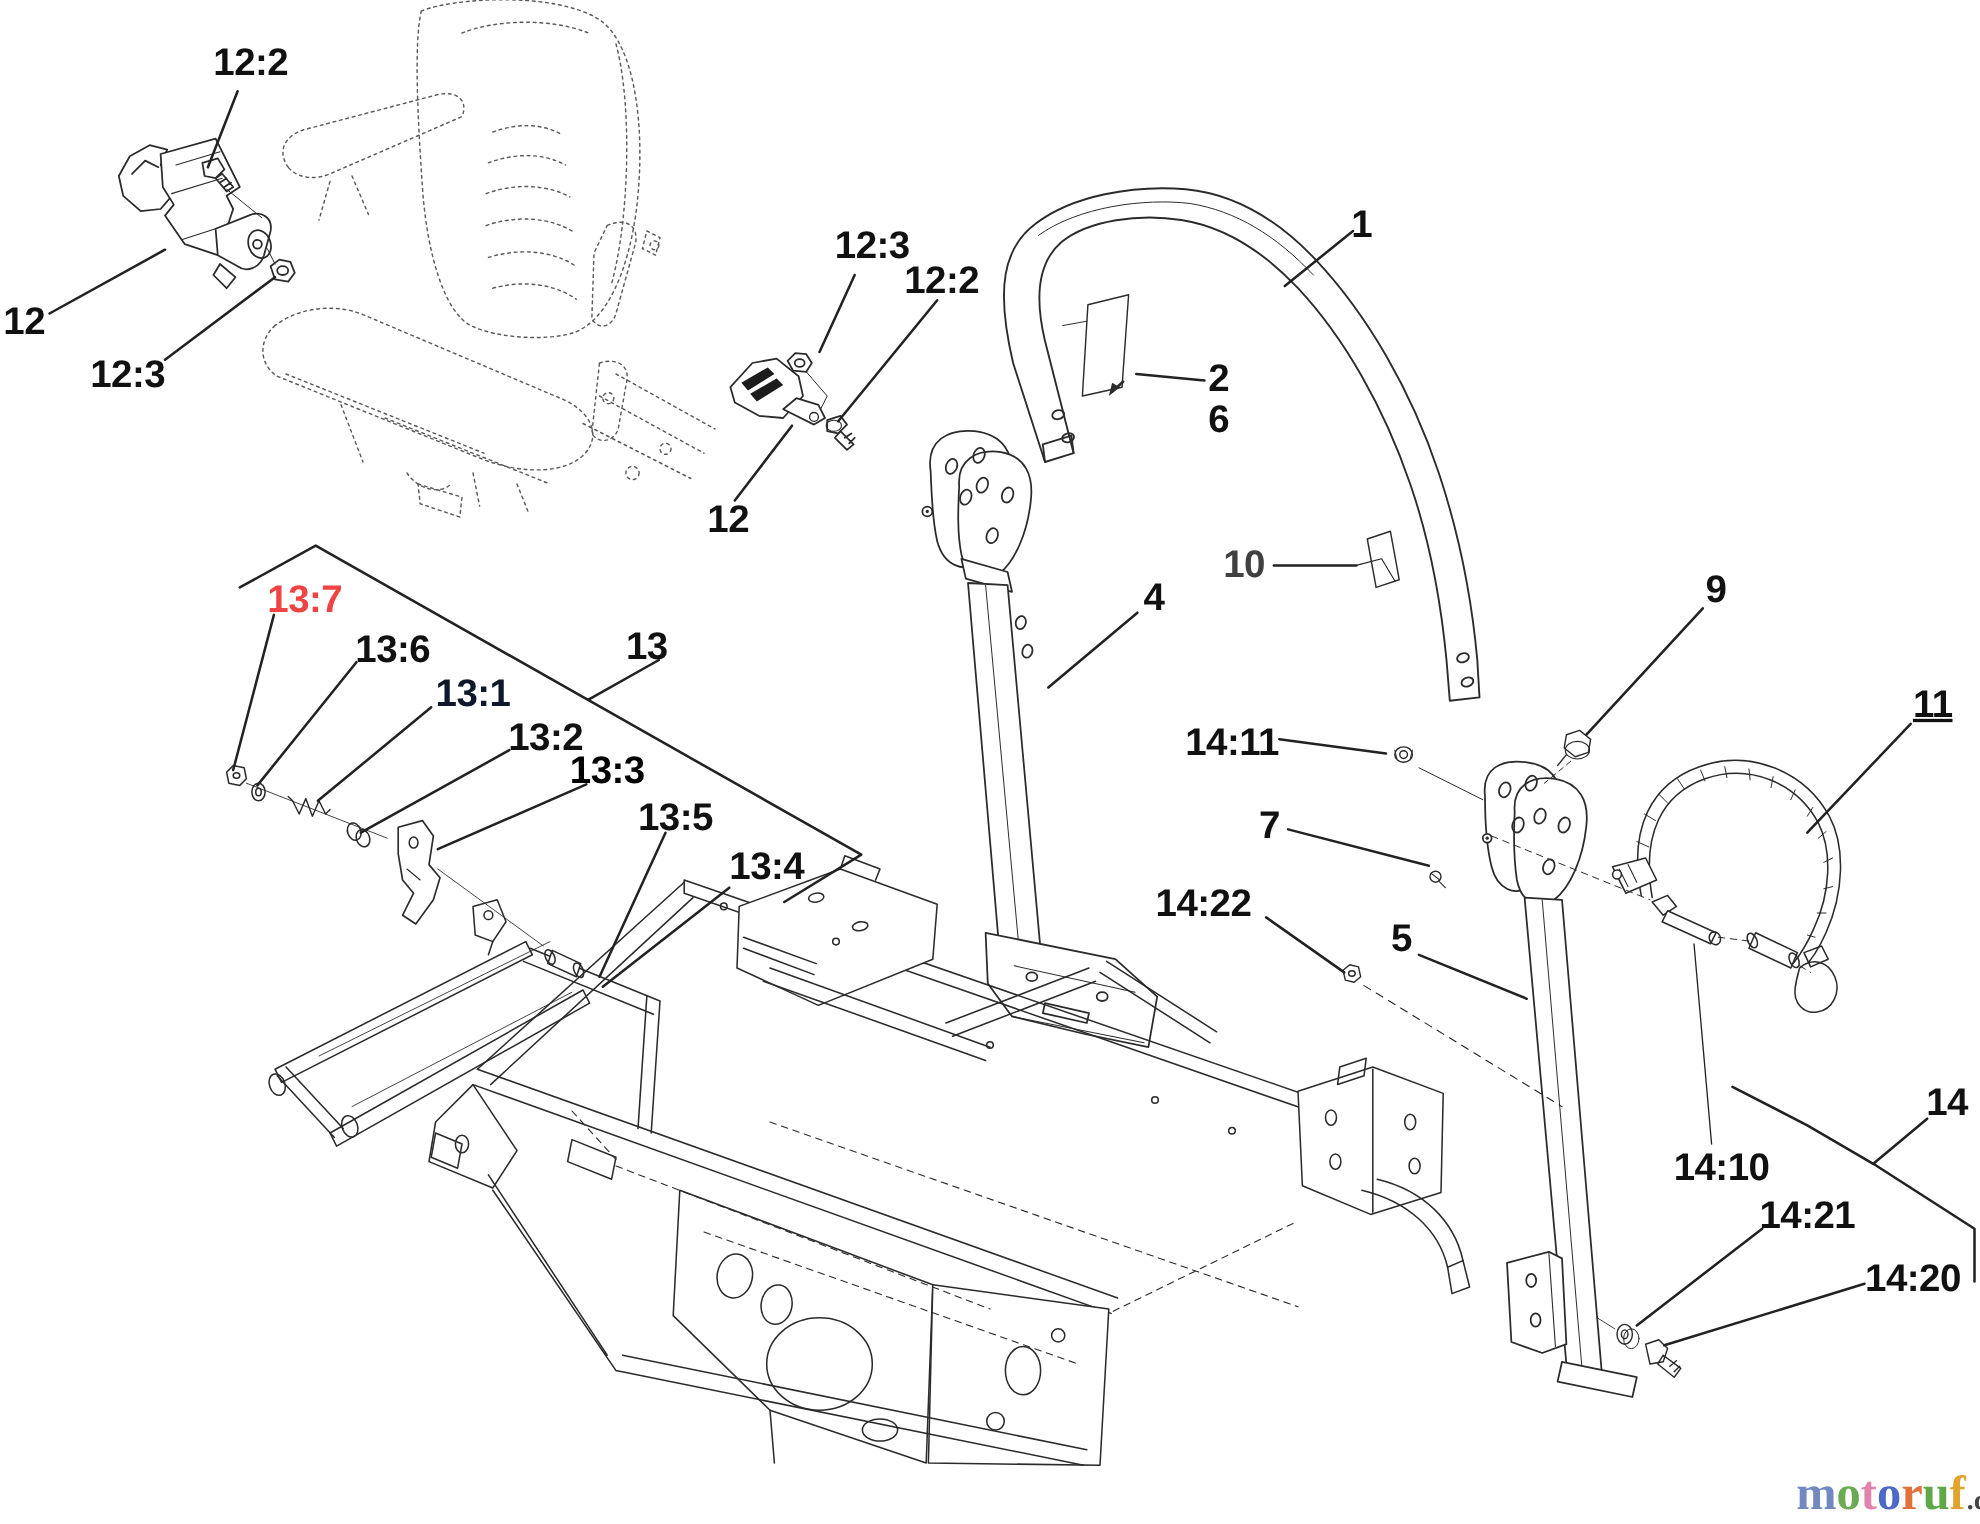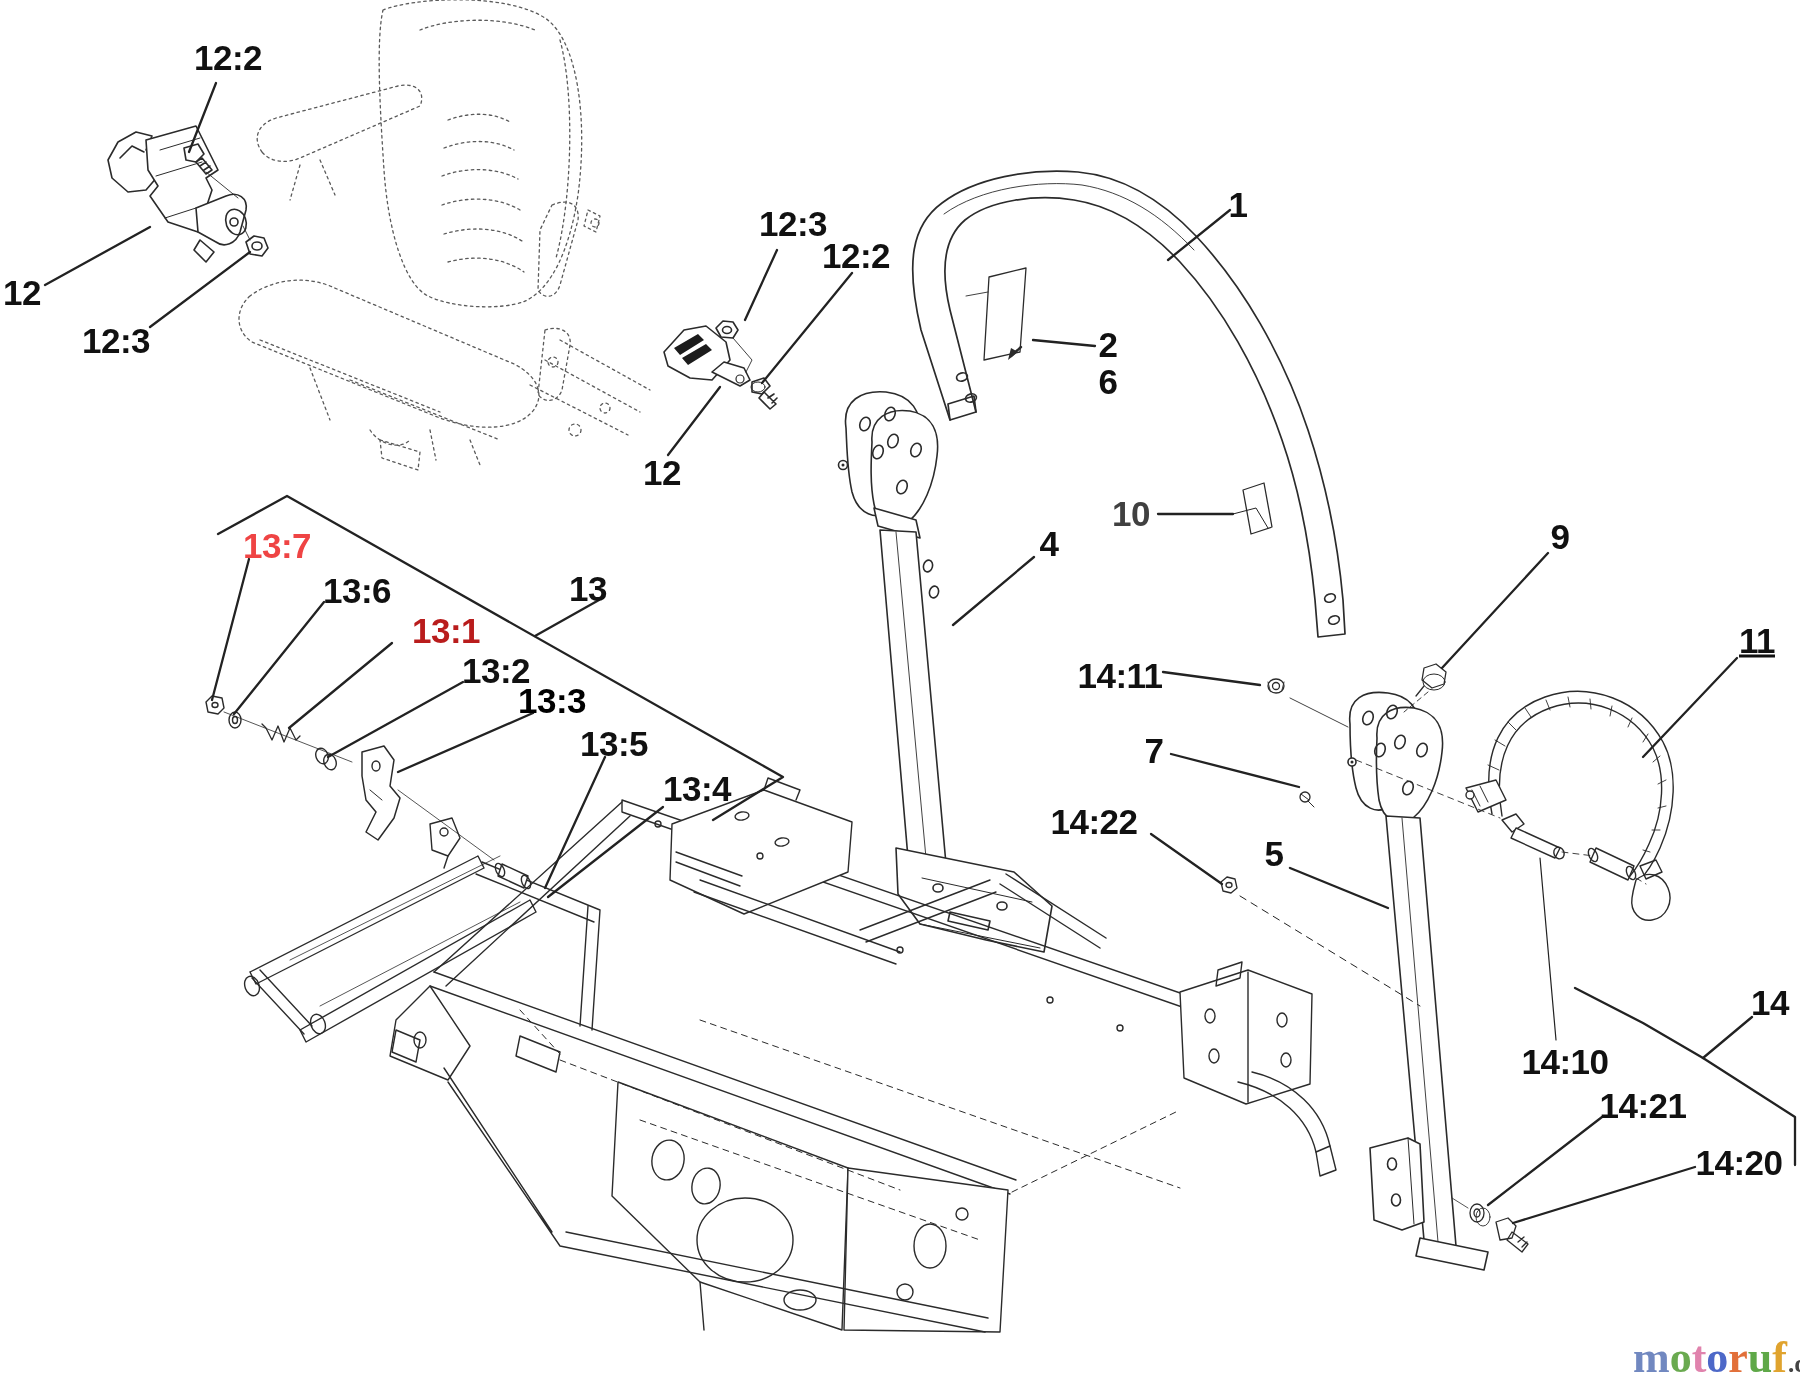--- a/index.html
+++ b/index.html
@@ -311,21 +311,21 @@
       <div class="callout" style="left: 1131px; top: 513px; color: #404040;">10</div>
       <div class="callout" style="left: 1049px; top: 543px; color: rgb(17, 17, 17);">4</div>
       <div class="callout" style="left: 1560px; top: 536px; color: rgb(17, 17, 17);">9</div>
       <div class="callout" style="left: 1757px; top: 640px; color: rgb(17, 17, 17); text-decoration: underline;">11</div>
       <div class="callout" style="left: 1120px; top: 675px; color: rgb(17, 17, 17);">14:11</div>
       <div class="callout" style="left: 1154px; top: 750px; color: rgb(17, 17, 17);">7</div>
       <div class="callout" style="left: 1094px; top: 821px; color: rgb(17, 17, 17);">14:22</div>
       <div class="callout" style="left: 1274px; top: 853px; color: rgb(17, 17, 17);">5</div>
       <div class="callout" style="left: 277px; top: 545px; color: #ef4444;">13:7</div>
       <div class="callout" style="left: 357px; top: 590px; color: rgb(17, 17, 17);">13:6</div>
-      <div class="callout" style="left: 446px; top: 630px; color: #b91c1c;">13:1</div>
+      <div class="callout" style="left: 430px; top: 630px; color: #0f172a;">13:1</div>
       <div class="callout" style="left: 496px; top: 670px; color: rgb(17, 17, 17);">13:2</div>
       <div class="callout" style="left: 552px; top: 700px; color: #000000;">13:3</div>
       <div class="callout" style="left: 614px; top: 743px; color: rgb(17, 17, 17);">13:5</div>
       <div class="callout" style="left: 697px; top: 788px; color: rgb(17, 17, 17);">13:4</div>
       <div class="callout" style="left: 588px; top: 588px; color: rgb(17, 17, 17);">13</div>
       <div class="callout" style="left: 1565px; top: 1061px; color: rgb(17, 17, 17);">14:10</div>
       <div class="callout" style="left: 1770px; top: 1002px; color: rgb(17, 17, 17);">14</div>
       <div class="callout" style="left: 1643px; top: 1105px; color: rgb(17, 17, 17);">14:21</div>
       <div class="callout" style="left: 1739px; top: 1162px; color: rgb(17, 17, 17);">14:20</div>
     </div>

